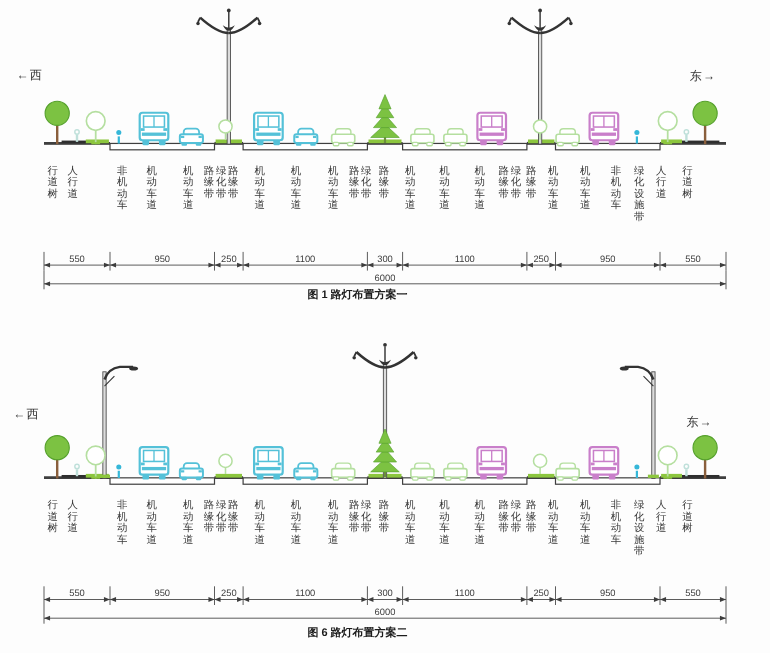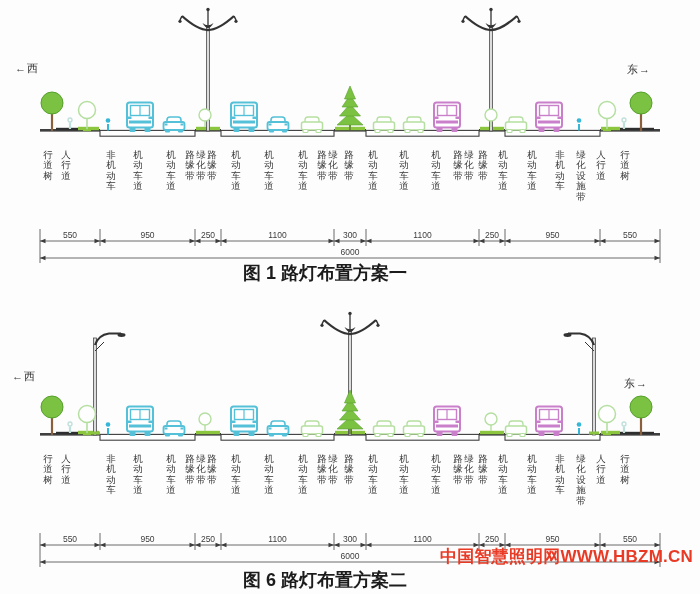--- a/index.html
+++ b/index.html
@@ -4,21 +4,21 @@
 <style>
   html,body{margin:0;padding:0;background:#fff;}
   .page{position:relative;width:700px;height:594px;background:#fdfdfd;overflow:hidden;
         font-family:"Liberation Sans",sans-serif;}
   svg{position:absolute;left:0;}
   #svg1{top:0;}
   #svg2{top:304px;}
   .dir{position:absolute;font-size:11px;color:#333;letter-spacing:1px;white-space:nowrap;}
   #west1{left:15px;top:61px;} #east1{left:627px;top:62px;}
   #west2{left:12px;top:369px;} #east2{left:624px;top:376px;}
-  .caption{position:absolute;left:0;width:650px;text-align:center;font-size:18px;
+  .caption{position:absolute;left:0;width:650px;text-align:center;font-size:10px;
            font-weight:bold;color:#1c1c1c;}
   #cap1{top:261px;} #cap2{top:568px;}
   .watermark{position:absolute;left:440px;top:545px;font-size:17px;font-weight:600;
              white-space:nowrap;z-index:5;letter-spacing:.2px;}
   svg text{font-family:"Liberation Sans",sans-serif;}
 </style>
 </head>
 <body>
 
 <div class="page">
@@ -522,14 +522,13 @@
     </svg>
 
   <div class="dir" id="west1">←西</div>
   <div class="dir" id="east1">东→</div>
   <div class="dir" id="west2">←西</div>
   <div class="dir" id="east2">东→</div>
 
   <div class="caption" id="cap1">图 1  路灯布置方案一</div>
   <div class="caption" id="cap2">图 6  路灯布置方案二</div>
 
-  <div class="watermark" id="wm" style="color: rgb(232, 58, 37);">中国智慧照明网WWW.HBZM.CN</div>
 </div>
 
 </body></html>

